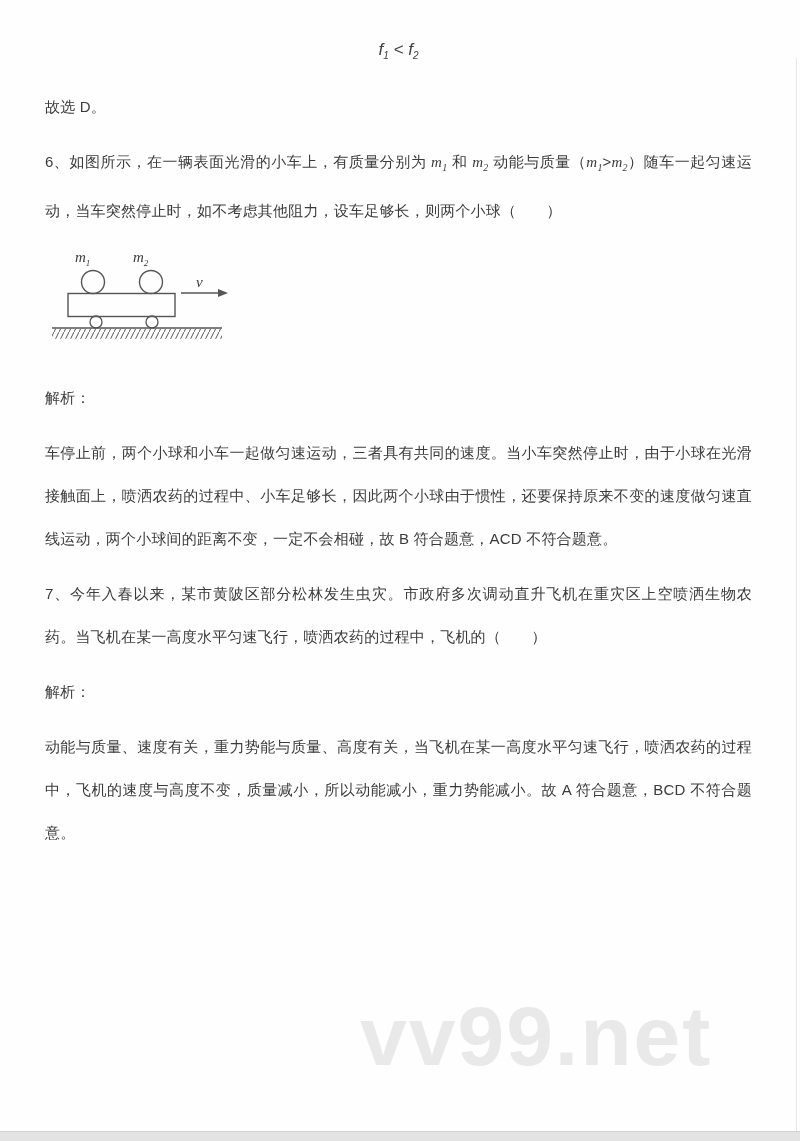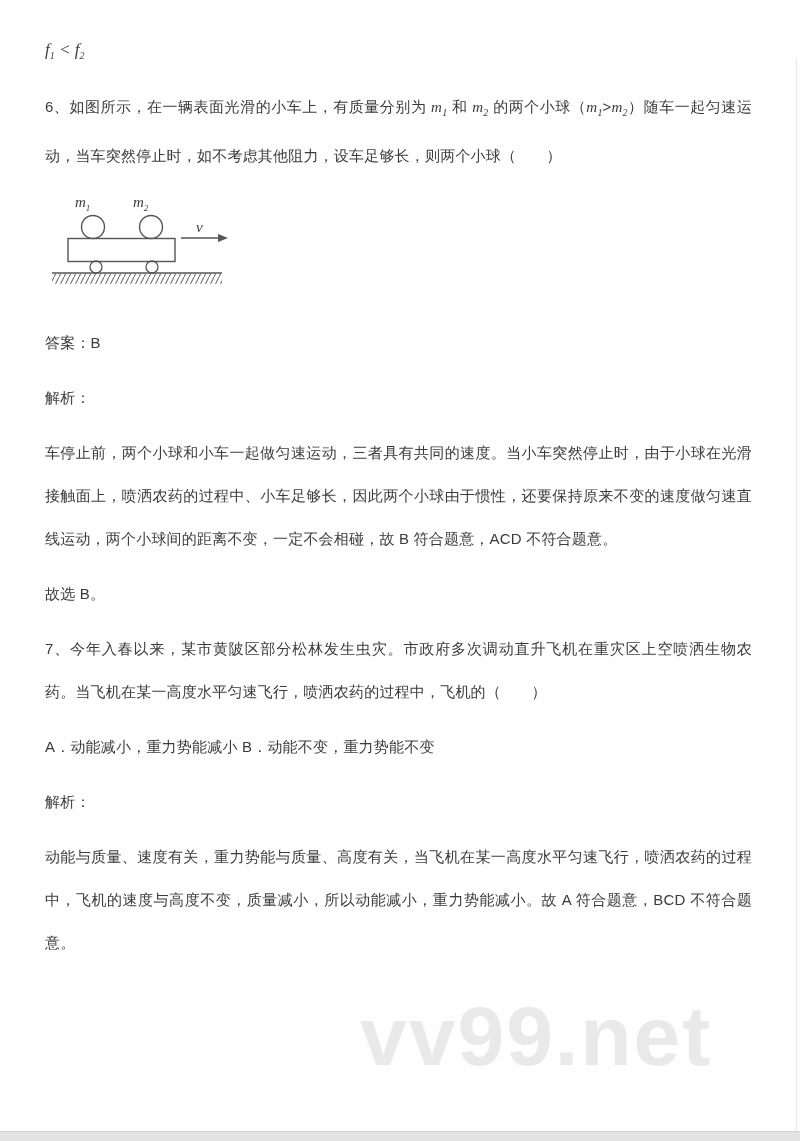--- a/index.html
+++ b/index.html
@@ -10,21 +10,22 @@
     font-family:"Liberation Sans", sans-serif;
     color:#3b3b3b;
     overflow:hidden;
   }
   .content {
     position:relative; z-index:2;
     padding:40px 48px 0 45px;
     font-size:15px;
   }
   .formula-line {
-    font-family:Liberation Serif, serif;
+    text-align:center;
+    font-family:Liberation Sans, sans-serif;
     font-style:italic;
     font-size:17px;
     margin:0 0 24px 0;
     color:#3f3f3f;
   }
   .formula-line sub, .var sub { font-size:10px; font-style:italic; }
   p.line {
     margin:0 0 12px 0;
     line-height:43px;
     text-align:justify;
@@ -75,22 +76,23 @@
 <body>
 
 <div class="page">
 
   <div class="watermark">vv99.net</div>
 
   <div class="content">
 
     <div class="formula-line"><span>f</span><sub>1</sub><span> &lt; </span><span>f</span><sub>2</sub></div>
 
+    <p class="line">故选 D。</p>
 
-    <p class="line tight"><span>6、如图所示，在一辆表面光滑的小车上，有质量分别为 </span><span class="var"><span>m</span><sub>1</sub></span><span> 和 </span><span class="var"><span>m</span><sub>2</sub></span><span> 的两个小球（</span><span class="var"><span>m</span><sub>1</sub></span><span>&gt;</span><span class="var"><span>m</span><sub>2</sub></span><span>）随车一起匀速运动，当车突然停止时，如不考虑其他阻力，设车足够长，则两个小球（　　）</span></p>
+    <p class="line tight"><span>6、如图所示，在一辆表面光滑的小车上，有质量分别为 </span><span class="var"><span>m</span><sub>1</sub></span><span> 和 </span><span class="var"><span>m</span><sub>2</sub></span><span> 动能与质量（</span><span class="var"><span>m</span><sub>1</sub></span><span>&gt;</span><span class="var"><span>m</span><sub>2</sub></span><span>）随车一起匀速运动，当车突然停止时，如不考虑其他阻力，设车足够长，则两个小球（　　）</span></p>
 
     <div class="figure-wrap">
       <svg width="240" height="112" viewBox="0 0 240 112">
         <defs>
           <pattern id="hatch" width="5" height="10" patternUnits="userSpaceOnUse">
             <line x1="5" y1="0" x2="0" y2="10" stroke="#555555" stroke-width="1"></line>
           </pattern>
         </defs>
 
         <text class="svg-label" x="36" y="20"><tspan>m</tspan><tspan class="svg-sub" dy="4">1</tspan></text>
@@ -106,27 +108,24 @@
 
         <line x1="13" y1="86" x2="183" y2="86" stroke="#555" stroke-width="1.4"></line>
         <rect x="13" y="86.8" width="170" height="10" fill="url(#hatch)" stroke="none"></rect>
 
         <line x1="142" y1="51" x2="180" y2="51" stroke="#555" stroke-width="1.4"></line>
         <polygon points="179,47 189,51 179,55" fill="#555"></polygon>
         <text class="svg-label" x="157" y="45">v</text>
       </svg>
     </div>
 
-    <p class="line">答案：B</p>
     <p class="line">解析：</p>
     <p class="line">车停止前，两个小球和小车一起做匀速运动，三者具有共同的速度。当小车突然停止时，由于小球在光滑接触面上，喷洒农药的过程中、小车足够长，因此两个小球由于惯性，还要保持原来不变的速度做匀速直线运动，两个小球间的距离不变，一定不会相碰，故 B 符合题意，ACD 不符合题意。</p>
-    <p class="line">故选 B。</p>
 
     <p class="line">7、今年入春以来，某市黄陂区部分松林发生虫灾。市政府多次调动直升飞机在重灾区上空喷洒生物农药。当飞机在某一高度水平匀速飞行，喷洒农药的过程中，飞机的（　　）</p>
-    <p class="line">A．动能减小，重力势能减小 B．动能不变，重力势能不变</p>
     <p class="line">解析：</p>
     <p class="line tight">动能与质量、速度有关，重力势能与质量、高度有关，当飞机在某一高度水平匀速飞行，喷洒农药的过程中，飞机的速度与高度不变，质量减小，所以动能减小，重力势能减小。故 A 符合题意，BCD 不符合题意。</p>
 
   </div>
 
   <div class="right-edge"></div>
   <div class="bottom-bar"></div>
 </div>
 
 </body></html>

